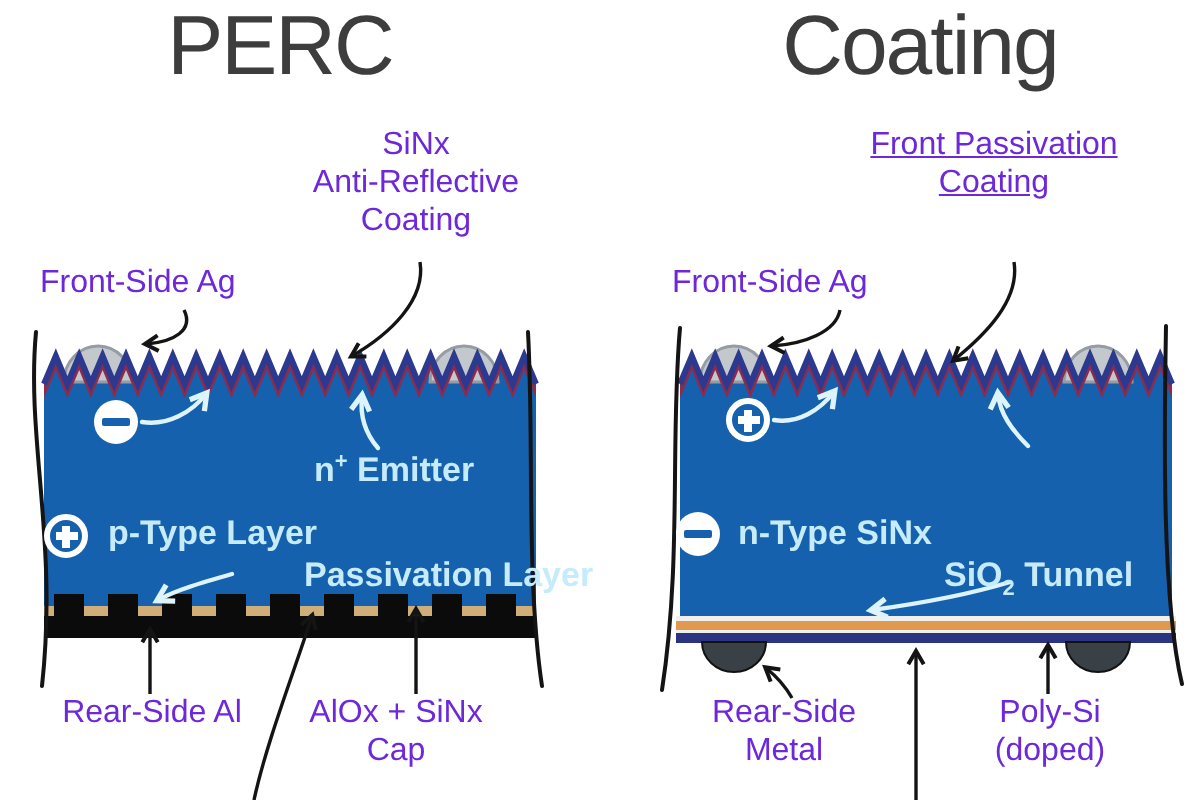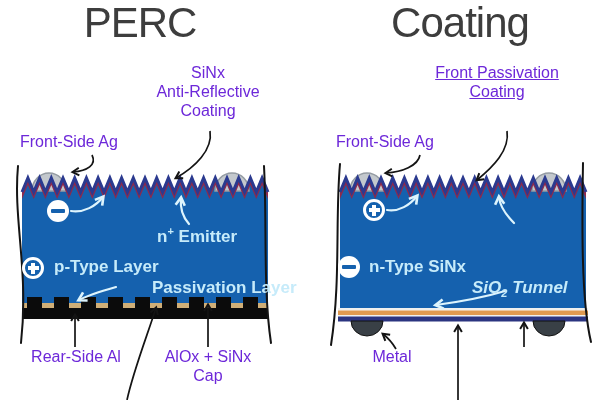--- a/index.html
+++ b/index.html
@@ -134,31 +134,36 @@
 
   <div class="lbl cyan" style="left:157px;top:222px;">
     <span>n</span><sup>+</sup><span> Emitter</span>
   </div>
 
   <div class="lbl cyan" style="left:54px;top:257px;">p-Type Layer</div>
   <div class="lbl cyan" style="left:369px;top:257px;">n-Type SiNx</div>
 
   <div class="lbl cyan" style="left:112px;top:278px;margin-left:40px;">Passivation Layer</div>
 
-  <div class="lbl cyan" style="left:472px;top:278px;font-style:italic;">
+  <div class="lbl cyan" style="left:472px;top:278px;">
     <span>SiO</span><sub>2</sub><span> Tunnel</span>
   </div>
 
   <div class="lbl center" style="left:16px;top:347px;width:120px;">Rear-Side Al</div>
-  <div class="lbl center" style="left:148px;top:347px;width:120px;">
+  <div class="lbl center" style="left:138px;top:347px;width:120px;">
     <div>AlOx + SiNx</div>
     <div>Cap</div>
   </div>
   <div class="lbl center" style="left:332px;top:347px;width:120px;">
+    <div>Rear-Side</div>
     <div>Metal</div>
+  </div>
+  <div class="lbl center" style="left:464px;top:347px;width:122px;">
+    <div>Poly-Si</div>
+    <div>(doped)</div>
   </div>
 
   <div class="charge minus" style="left:47px;top:200px;"></div>
   <div class="charge plus" style="left:22px;top:257px;"></div>
   <div class="charge plus" style="left:363px;top:199px;"></div>
   <div class="charge minus" style="left:338px;top:256px;"></div>
 
 </div>
 
 </body></html>

